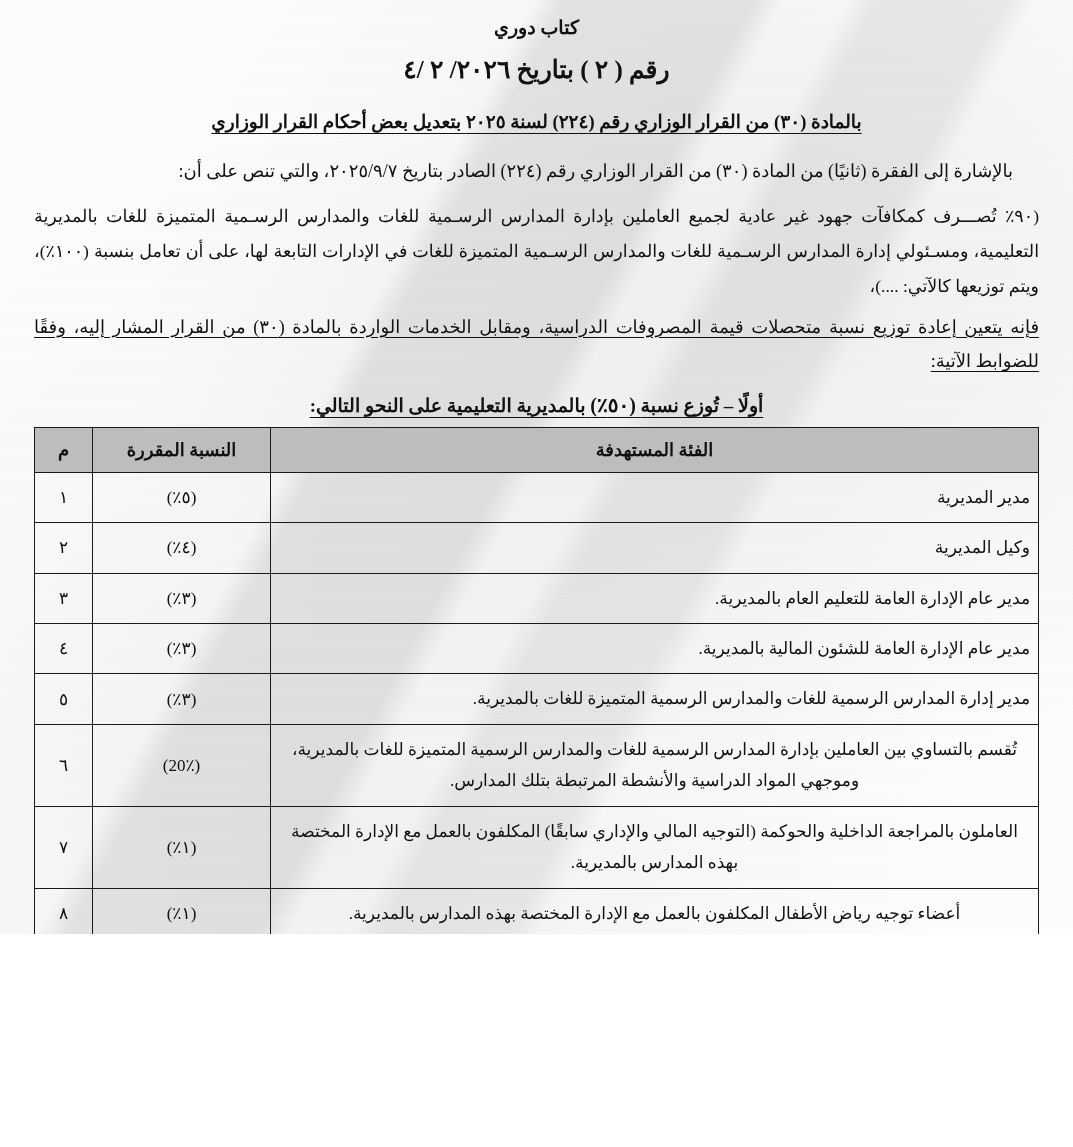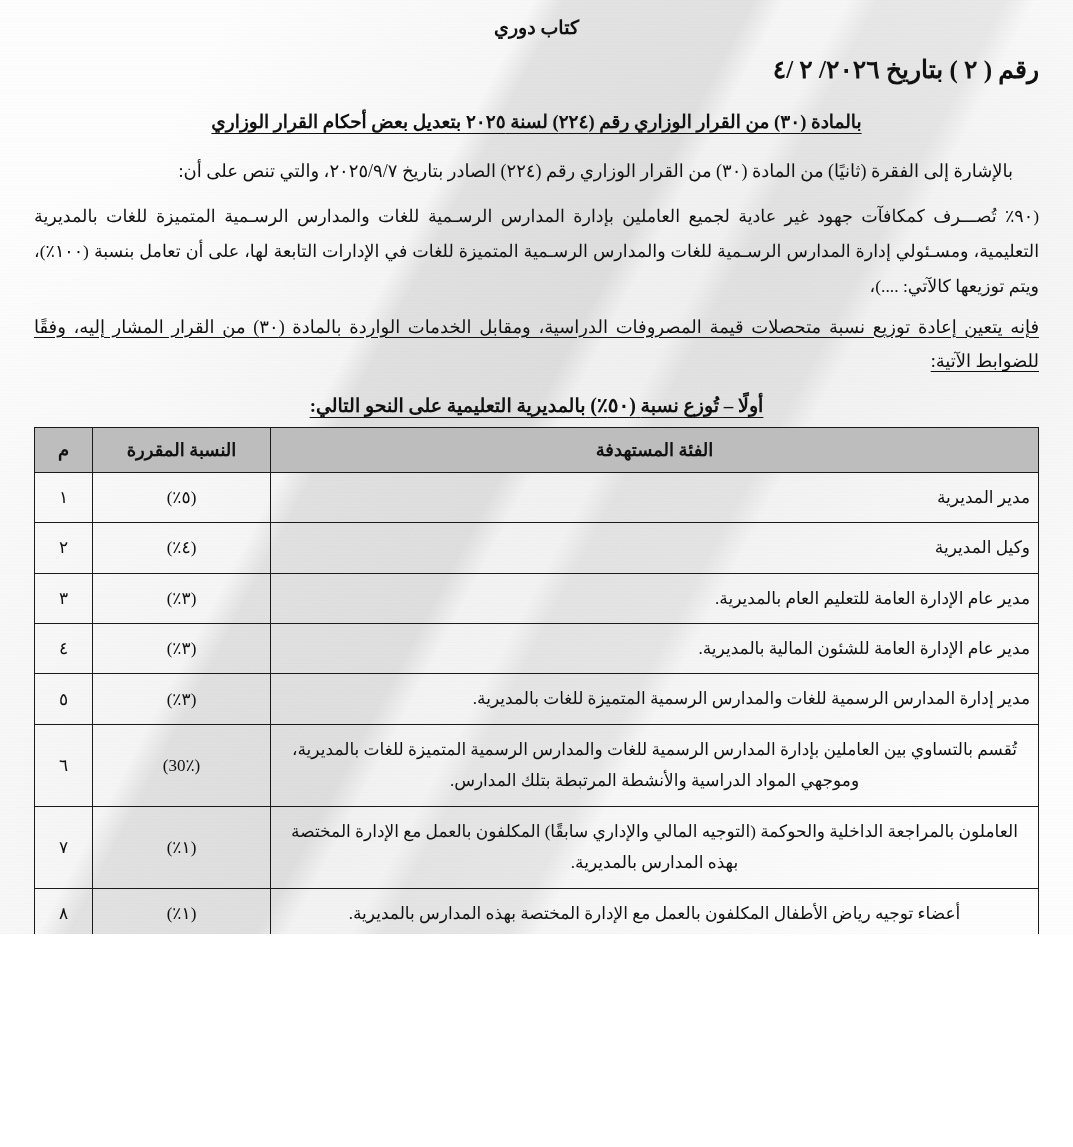--- a/index.html
+++ b/index.html
@@ -46,20 +46,21 @@
     padding: 10px 34px 0 34px;
   }
   .doc-title {
     text-align: center;
     font-weight: bold;
     font-size: 19px;
     margin: 6px 0 16px 0;
     letter-spacing: .4px;
   }
   .doc-number-line {
+    text-align: center;
     font-weight: bold;
     font-size: 25px;
     margin: 4px 0 20px 0;
     letter-spacing: .5px;
   }
   .subject-block {
     text-align: center;
     font-weight: bold;
     font-size: 18.5px;
     line-height: 1.95;
@@ -184,21 +185,21 @@
           <td class="cell-pct">(٣٪)</td>
           <td class="cell-idx">٤</td>
         </tr>
         <tr>
           <td class="cell-target">مدير إدارة المدارس الرسمية للغات والمدارس الرسمية المتميزة للغات بالمديرية.</td>
           <td class="cell-pct">(٣٪)</td>
           <td class="cell-idx">٥</td>
         </tr>
         <tr>
           <td class="cell-target multi">تُقسم بالتساوي بين العاملين بإدارة المدارس الرسمية للغات والمدارس الرسمية المتميزة للغات بالمديرية، وموجهي المواد الدراسية والأنشطة المرتبطة بتلك المدارس.</td>
-          <td class="cell-pct">(30٪)</td>
+          <td class="cell-pct">(20٪)</td>
           <td class="cell-idx">٦</td>
         </tr>
         <tr>
           <td class="cell-target multi">العاملون بالمراجعة الداخلية والحوكمة (التوجيه المالي والإداري سابقًا) المكلفون بالعمل مع الإدارة المختصة بهذه المدارس بالمديرية.</td>
           <td class="cell-pct">(١٪)</td>
           <td class="cell-idx">٧</td>
         </tr>
         <tr>
           <td class="cell-target multi">أعضاء توجيه رياض الأطفال المكلفون بالعمل مع الإدارة المختصة بهذه المدارس بالمديرية.</td>
           <td class="cell-pct">(١٪)</td>

